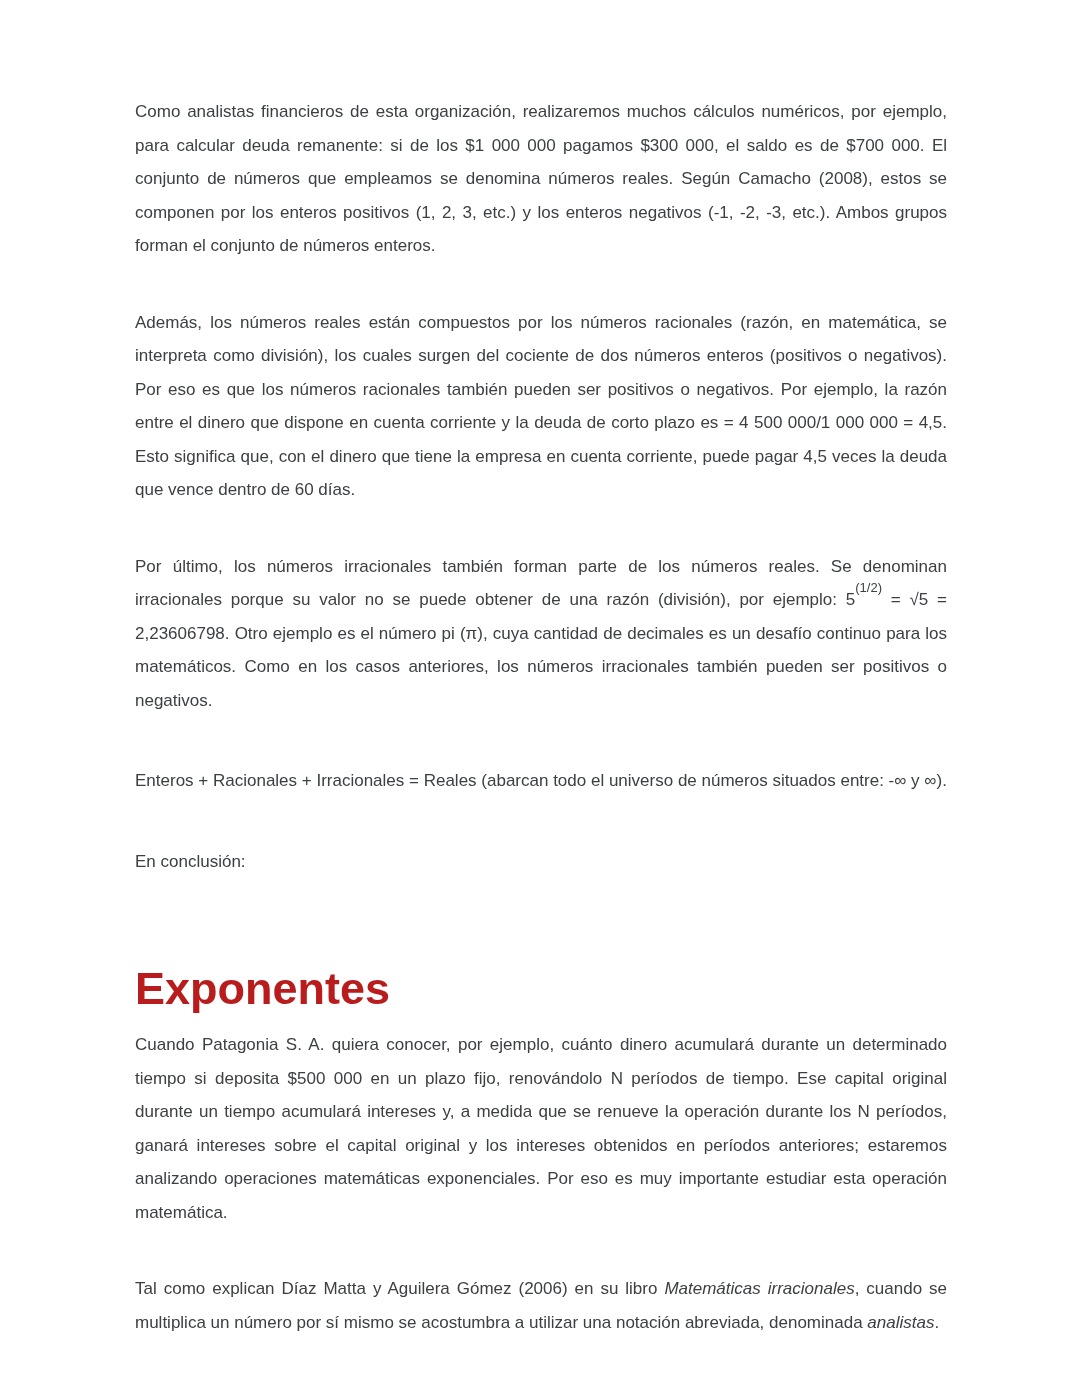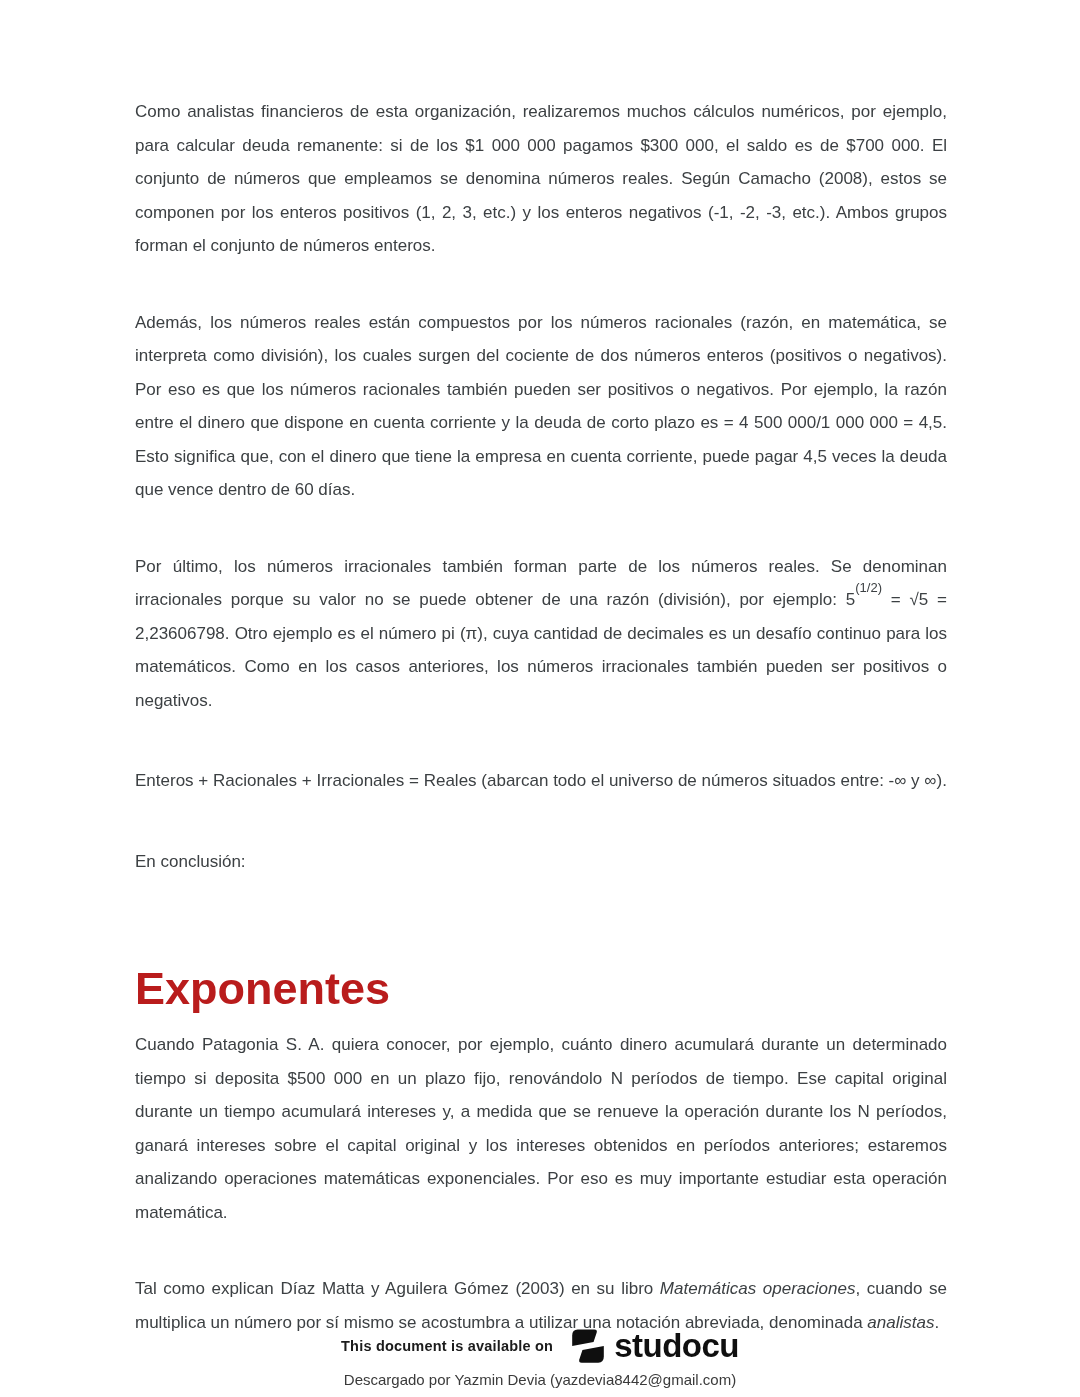--- a/index.html
+++ b/index.html
@@ -99,31 +99,16 @@
   <p class="para wide-gap"><span>Por último, los números irracionales también forman parte de los números reales. Se denominan irracionales porque su valor no se puede obtener de una razón (división), por ejemplo: 5</span><sup class="exp">(1/2)</sup><span> = √5 = 2,23606798. Otro ejemplo es el número pi (π), cuya cantidad de decimales es un desafío continuo para los matemáticos. Como en los casos anteriores, los números irracionales también pueden ser positivos o negativos.</span></p>
 
   <p class="line">Enteros + Racionales + Irracionales = Reales (abarcan todo el universo de números situados entre: -∞ y ∞).</p>
 
   <p class="line">En conclusión:</p>
 
   <h1 class="section-heading">Exponentes</h1>
 
   <p class="para">Cuando Patagonia S. A. quiera conocer, por ejemplo, cuánto dinero acumulará durante un determinado tiempo si deposita $500 000 en un plazo fijo, renovándolo N períodos de tiempo. Ese capital original durante un tiempo acumulará intereses y, a medida que se renueve la operación durante los N períodos, ganará intereses sobre el capital original y los intereses obtenidos en períodos anteriores; estaremos analizando operaciones matemáticas exponenciales. Por eso es muy importante estudiar esta operación matemática.</p>
 
-  <p class="para closing-para"><span>Tal como explican Díaz Matta y Aguilera Gómez (2003) en su libro </span><em>Matemáticas operaciones</em><span>, cuando se multiplica un número por sí mismo se acostumbra a utilizar una notación abreviada, denominada </span><em>analistas</em><span>.</span></p>
+  <p class="para closing-para"><span>Tal como explican Díaz Matta y Aguilera Gómez (2006) en su libro </span><em>Matemáticas irracionales</em><span>, cuando se multiplica un número por sí mismo se acostumbra a utilizar una notación abreviada, denominada </span><em>analistas</em><span>.</span></p>
 
-  <div class="footer">
-    <div class="footer-row1">
-      <span class="availability">This document is available on</span>
-      <span class="brand">
-        <span>
-          <svg viewBox="0 0 48 48" xmlns="http://www.w3.org/2000/svg" aria-hidden="true">
-            <path fill="#0f0f0f" d="M11 3 H32 Q36 3 35 7 L31 19 L4 24 V11 Q4 3 11 3 Z"></path>
-            <path fill="#0f0f0f" d="M37 45 H16 Q12 45 13 41 L17 29 L44 24 V37 Q44 45 37 45 Z"></path>
-          </svg>
-        </span>
-        <span class="wordmark">studocu</span>
-      </span>
-    </div>
-    <div class="download-note">Descargado por Yazmin Devia (yazdevia8442@gmail.com)</div>
-  </div>
 
 </div>
 
 </body></html>

